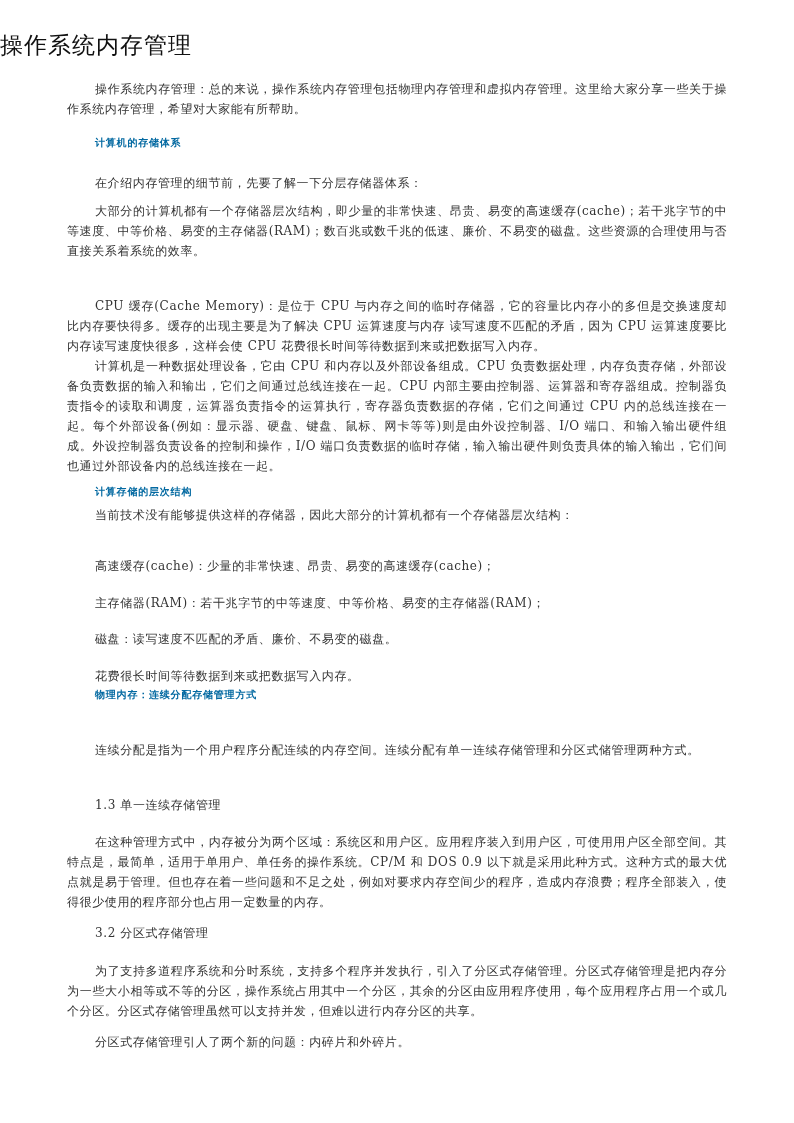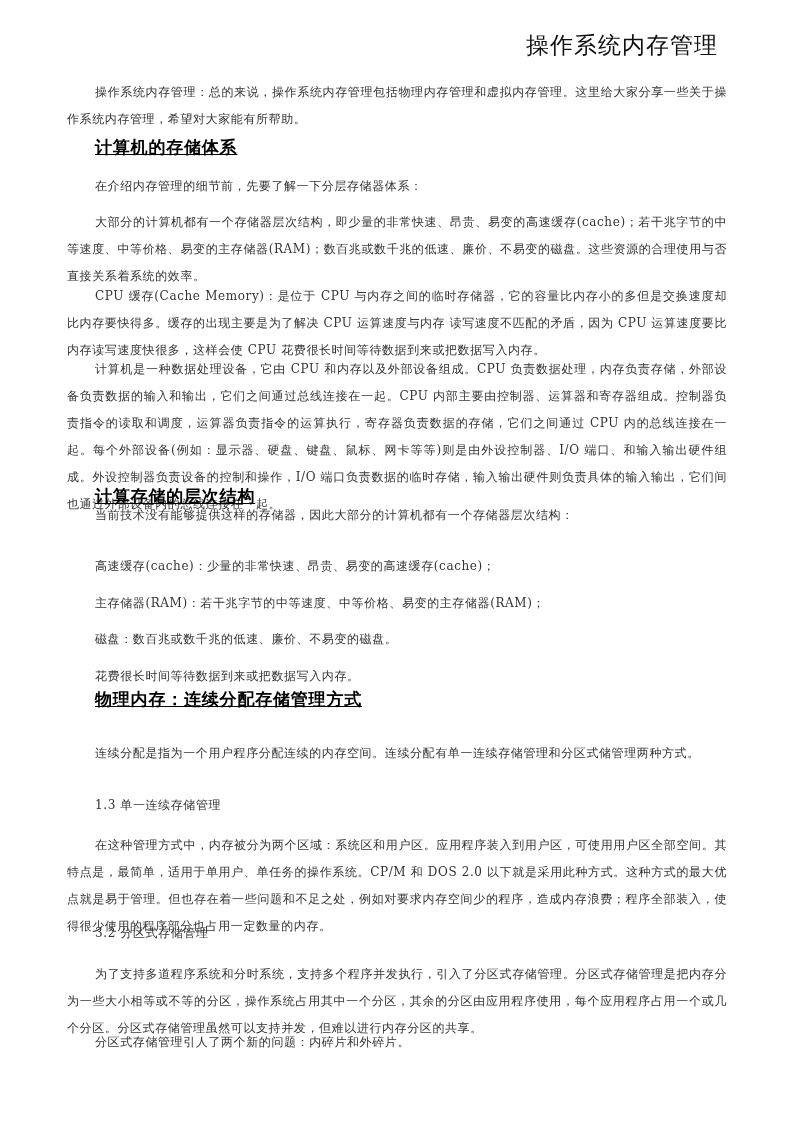--- a/index.html
+++ b/index.html
@@ -1,44 +1,44 @@
 <!DOCTYPE html>
 <html><head>
 <meta charset="utf-8">
 <style>
   html, body { margin: 0; padding: 0; background: #ffffff; }
   body { width: 794px; height: 1123px; position: relative; overflow: hidden;
          font-family: "DejaVu Serif", "Liberation Serif", serif; color: #2b2b2b; }
-  .title { position: absolute; top: 30px; left: 0; width: 718px; text-align: right;
+  .title { position: absolute; top: 30px; left: 0; width: 718px; text-align: left;
            font-family: "DejaVu Sans", "Liberation Sans", sans-serif; font-size: 23px; color: #111; letter-spacing: 1px; }
-  .p { position: absolute; left: 67px; width: 660px; font-size: 12px; line-height: 27px;
+  .p { position: absolute; left: 67px; width: 660px; font-size: 12px; line-height: 20px;
        text-indent: 28px; text-align: justify; letter-spacing: 0.6px; color: #333; }
-  .h { position: absolute; left: 95px; font-size: 17px; font-weight: bold; color: #000000; letter-spacing: 0.8px; text-decoration: underline; }
+  .h { position: absolute; left: 95px; font-size: 10px; font-weight: bold; color: #0369a1; letter-spacing: 0.8px; }
   .s { position: absolute; left: 95px; font-size: 12px; color: #333; letter-spacing: 0.6px; }
 </style>
 </head>
 <body>
 
 <div>
   <div class="title">操作系统内存管理</div>
 
   <div class="p" style="top:79px">操作系统内存管理：总的来说，操作系统内存管理包括物理内存管理和虚拟内存管理。这里给大家分享一些关于操作系统内存管理，希望对大家能有所帮助。</div>
   <div class="h" style="top:136px">计算机的存储体系</div>
   <div class="p" style="top:173px">在介绍内存管理的细节前，先要了解一下分层存储器体系：</div>
-  <div class="p" style="top:209px">大部分的计算机都有一个存储器层次结构，即少量的非常快速、昂贵、易变的高速缓存(cache)；若干兆字节的中等速度、中等价格、易变的主存储器(RAM)；数百兆或数千兆的低速、廉价、不易变的磁盘。这些资源的合理使用与否直接关系着系统的效率。</div>
-  <div class="p" style="top:283px">CPU 缓存(Cache Memory)：是位于 CPU 与内存之间的临时存储器，它的容量比内存小的多但是交换速度却比内存要快得多。缓存的出现主要是为了解决 CPU 运算速度与内存 读写速度不匹配的矛盾，因为 CPU 运算速度要比内存读写速度快很多，这样会使 CPU 花费很长时间等待数据到来或把数据写入内存。</div>
+  <div class="p" style="top:201px">大部分的计算机都有一个存储器层次结构，即少量的非常快速、昂贵、易变的高速缓存(cache)；若干兆字节的中等速度、中等价格、易变的主存储器(RAM)；数百兆或数千兆的低速、廉价、不易变的磁盘。这些资源的合理使用与否直接关系着系统的效率。</div>
+  <div class="p" style="top:296px">CPU 缓存(Cache Memory)：是位于 CPU 与内存之间的临时存储器，它的容量比内存小的多但是交换速度却比内存要快得多。缓存的出现主要是为了解决 CPU 运算速度与内存 读写速度不匹配的矛盾，因为 CPU 运算速度要比内存读写速度快很多，这样会使 CPU 花费很长时间等待数据到来或把数据写入内存。</div>
   <div class="p" style="top:356px">计算机是一种数据处理设备，它由 CPU 和内存以及外部设备组成。CPU 负责数据处理，内存负责存储，外部设备负责数据的输入和输出，它们之间通过总线连接在一起。CPU 内部主要由控制器、运算器和寄存器组成。控制器负责指令的读取和调度，运算器负责指令的运算执行，寄存器负责数据的存储，它们之间通过 CPU 内的总线连接在一起。每个外部设备(例如：显示器、硬盘、键盘、鼠标、网卡等等)则是由外设控制器、I/O 端口、和输入输出硬件组成。外设控制器负责设备的控制和操作，I/O 端口负责数据的临时存储，输入输出硬件则负责具体的输入输出，它们间也通过外部设备内的总线连接在一起。</div>
 
   <div class="h" style="top:485px">计算存储的层次结构</div>
   <div class="s" style="top:507px">当前技术没有能够提供这样的存储器，因此大部分的计算机都有一个存储器层次结构：</div>
   <div class="s" style="top:558px">高速缓存(cache)：少量的非常快速、昂贵、易变的高速缓存(cache)；</div>
   <div class="s" style="top:595px">主存储器(RAM)：若干兆字节的中等速度、中等价格、易变的主存储器(RAM)；</div>
-  <div class="s" style="top:631px">磁盘：数百兆或数千兆的低速、廉价、不易变的磁盘。</div>
+  <div class="s" style="top:631px">磁盘：读写速度不匹配的矛盾、廉价、不易变的磁盘。</div>
   <div class="s" style="top:668px">花费很长时间等待数据到来或把数据写入内存。</div>
 
   <div class="h" style="top:688px">物理内存：连续分配存储管理方式</div>
   <div class="p" style="top:740px">连续分配是指为一个用户程序分配连续的内存空间。连续分配有单一连续存储管理和分区式储管理两种方式。</div>
   <div class="s" style="top:797px">1.3 单一连续存储管理</div>
-  <div class="p" style="top:832px">在这种管理方式中，内存被分为两个区域：系统区和用户区。应用程序装入到用户区，可使用用户区全部空间。其特点是，最简单，适用于单用户、单任务的操作系统。CP/M 和 DOS 2.0 以下就是采用此种方式。这种方式的最大优点就是易于管理。但也存在着一些问题和不足之处，例如对要求内存空间少的程序，造成内存浪费；程序全部装入，使得很少使用的程序部分也占用一定数量的内存。</div>
+  <div class="p" style="top:832px">在这种管理方式中，内存被分为两个区域：系统区和用户区。应用程序装入到用户区，可使用用户区全部空间。其特点是，最简单，适用于单用户、单任务的操作系统。CP/M 和 DOS 0.9 以下就是采用此种方式。这种方式的最大优点就是易于管理。但也存在着一些问题和不足之处，例如对要求内存空间少的程序，造成内存浪费；程序全部装入，使得很少使用的程序部分也占用一定数量的内存。</div>
   <div class="s" style="top:925px">3.2 分区式存储管理</div>
   <div class="p" style="top:961px">为了支持多道程序系统和分时系统，支持多个程序并发执行，引入了分区式存储管理。分区式存储管理是把内存分为一些大小相等或不等的分区，操作系统占用其中一个分区，其余的分区由应用程序使用，每个应用程序占用一个或几个分区。分区式存储管理虽然可以支持并发，但难以进行内存分区的共享。</div>
   <div class="s" style="top:1034px">分区式存储管理引人了两个新的问题：内碎片和外碎片。</div>
 </div>
 
 </body></html>

